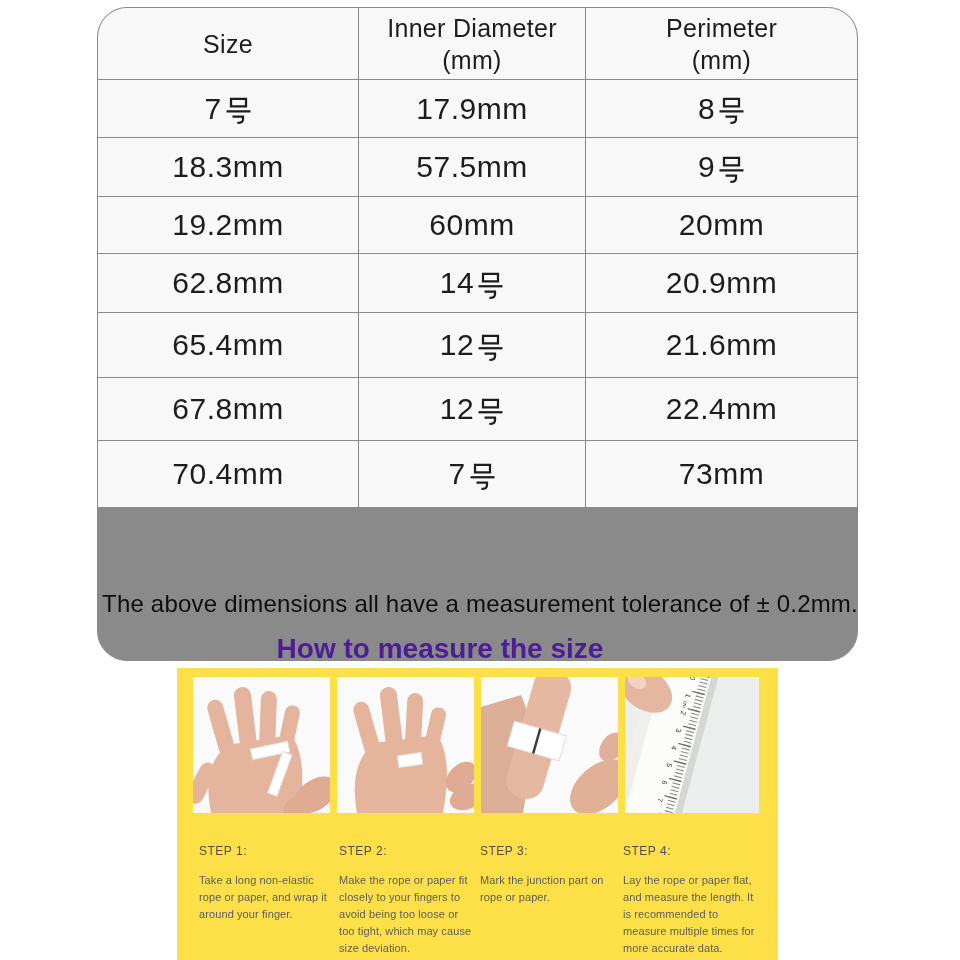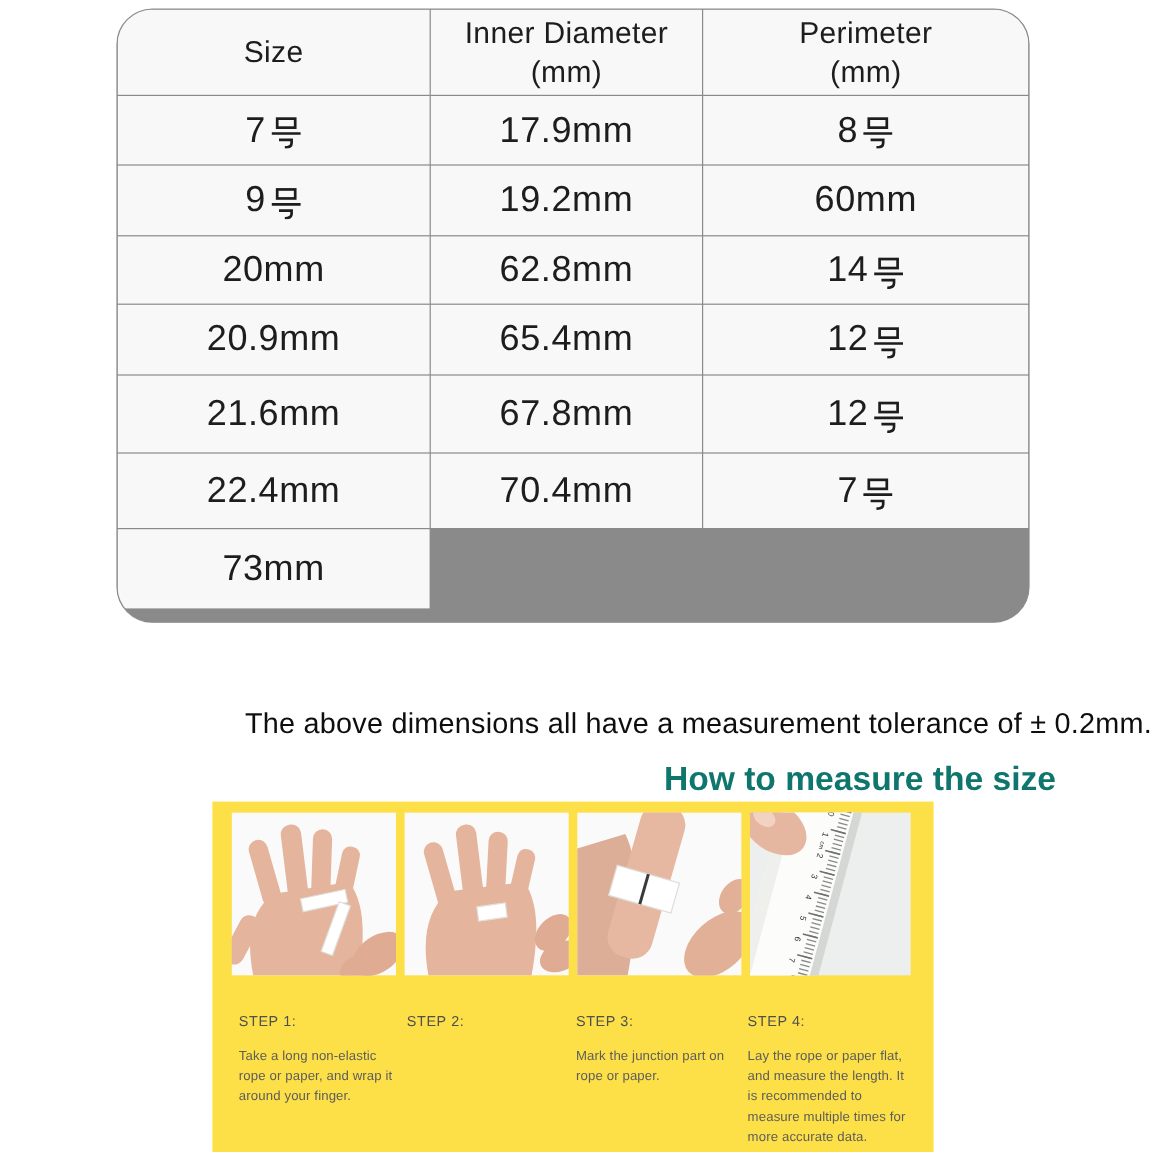--- a/index.html
+++ b/index.html
@@ -2,42 +2,42 @@
 <html><head>
 <meta charset="utf-8">
 <style>
   * { margin:0; padding:0; box-sizing:border-box; }
   html,body { width:960px; height:960px; background:#ffffff; overflow:hidden;
     font-family:"Liberation Sans","DejaVu Sans",sans-serif; color:#1d1d1d; }
   .stage { position:relative; width:960px; height:960px; }
 
   
   .size-table {
-    position:absolute; left:97px; top:7px; width:761px; height:512px;
+    position:absolute; left:97px; top:7px; width:761px; height:654px;
     display:grid;
     grid-template-columns:260px 226px 1fr;
     grid-template-rows:71px 57px 58px 56px 58px 64px 62px 66px 1fr;
     gap:1px; background:#8a8a8a;
     border:1px solid #8a8a8a; border-radius:30px; overflow:hidden;
   }
   .cell {
     background:#f8f8f8; display:flex; align-items:center; justify-content:center;
     font-size:30px; letter-spacing:.5px;
   }
   .cell.hdr { flex-direction:column; font-size:25px; line-height:1.28; letter-spacing:.3px; }
   .hao { width:27px; height:27px; margin-left:3px; transform:translateY(2px); color:#1d1d1d; }
 
   
   .note {
-    position:absolute; left:0; top:590px; width:960px; text-align:right;
+    position:absolute; left:0; top:590px; width:960px; text-align:center;
     font-size:24px; color:#0e0e0e; letter-spacing:.2px;
   }
   .guide-title {
-    position:absolute; left:0; top:633px; width:880px; text-align:right;
-    font-size:28px; font-weight:bold; color:#0f766e;
+    position:absolute; left:0; top:633px; width:880px; text-align:center;
+    font-size:28px; font-weight:bold; color:#4c1d95;
   }
 
   
   .guide-panel { position:absolute; left:177px; top:668px; width:601px; height:356px; background:#fde047; }
   .photos { position:absolute; left:16px; top:9px; display:flex; gap:7px; }
   .photo { width:137px; height:136px; display:block; }
   .photo.last { width:134px; }
 
   .steps {
     position:absolute; left:22px; top:176px;
@@ -79,20 +79,22 @@
         </svg>
       </div>
     <div class="cell">17.9mm</div>
 
     <div class="cell">
         <span>8</span>
         <svg class="hao">
           <use href="#hao"></use>
         </svg>
       </div>
+    <div class="cell">18.3mm</div>
+    <div class="cell">57.5mm</div>
 
     <div class="cell">
         <span>9</span>
         <svg class="hao">
           <use href="#hao"></use>
         </svg>
       </div>
     <div class="cell">19.2mm</div>
     <div class="cell">60mm</div>
 
@@ -217,20 +219,21 @@
       </svg>
     </div>
 
     <div class="steps">
       <div class="step">
         <div class="step-label">STEP 1:</div>
         <div class="step-text">Take a long non-elastic rope or paper, and wrap it around your finger.</div>
       </div>
       <div class="step">
         <div class="step-label">STEP 2:</div>
+        <div class="step-text">Make the rope or paper fit closely to your fingers to avoid being too loose or too tight, which may cause size deviation.</div>
       </div>
       <div class="step">
         <div class="step-label">STEP 3:</div>
         <div class="step-text">Mark the junction part on rope or paper.</div>
       </div>
       <div class="step">
         <div class="step-label">STEP 4:</div>
         <div class="step-text">Lay the rope or paper flat, and measure the length. It is recommended to measure multiple times for more accurate data.</div>
       </div>
     </div>

